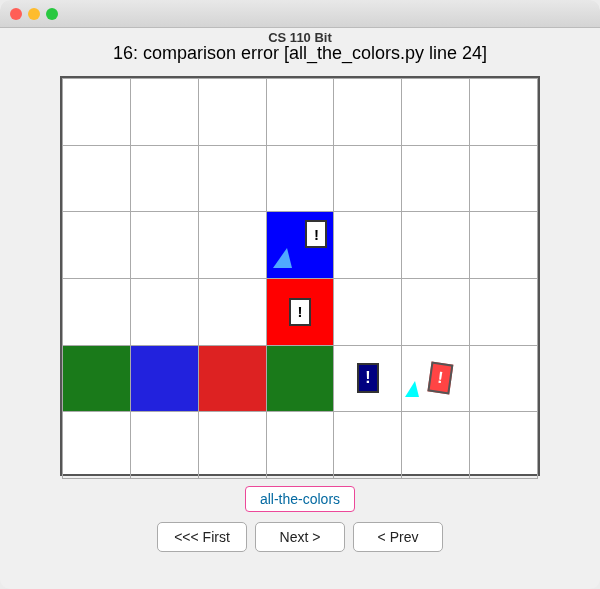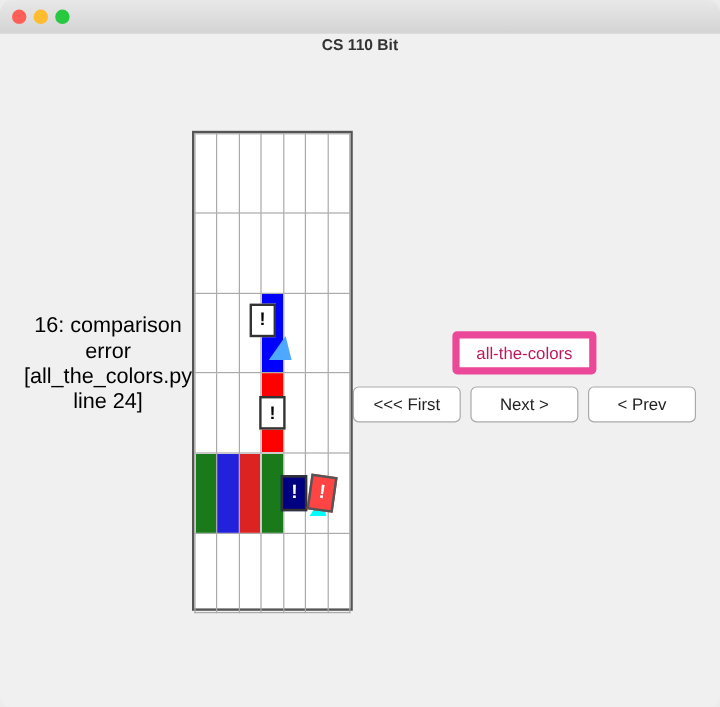--- a/index.html
+++ b/index.html
@@ -41,21 +41,21 @@
       border: none;
     }
     .win-btn.close { background: #ff5f57; }
     .win-btn.minimize { background: #febc2e; }
     .win-btn.maximize { background: #28c840; }
 
     .content {
       background: #f0f0f0;
       padding: 15px 20px;
       display: flex;
-      flex-direction: row;
+      flex-direction: column;
       align-items: center;
       height: calc(589px - 28px);
     }
 
     .error-title {
       font-size: 18px;
       font-weight: normal;
       color: #000;
       margin-bottom: 12px;
       text-align: center;
@@ -142,25 +142,25 @@
       display: flex;
       flex-direction: column;
       align-items: center;
       margin-top: 10px;
       gap: 10px;
       width: 100%;
     }
 
     .filename-badge {
       background: white;
-      border: 6px solid #ec4899;
+      border: 1px solid #ec4899;
       border-radius: 4px;
       padding: 4px 14px;
       font-size: 14px;
-      color: #be185d;
+      color: #0369a1;
     }
 
     .nav-buttons {
       display: flex;
       gap: 8px;
     }
 
     .nav-btn {
       background: white;
       border: 1px solid #aaa;

